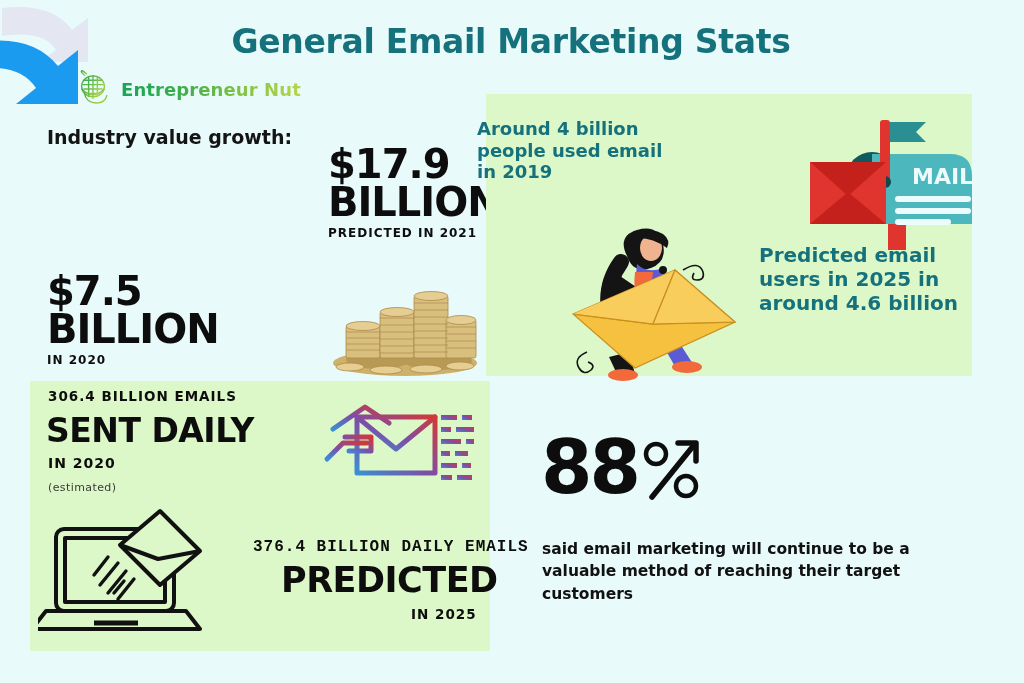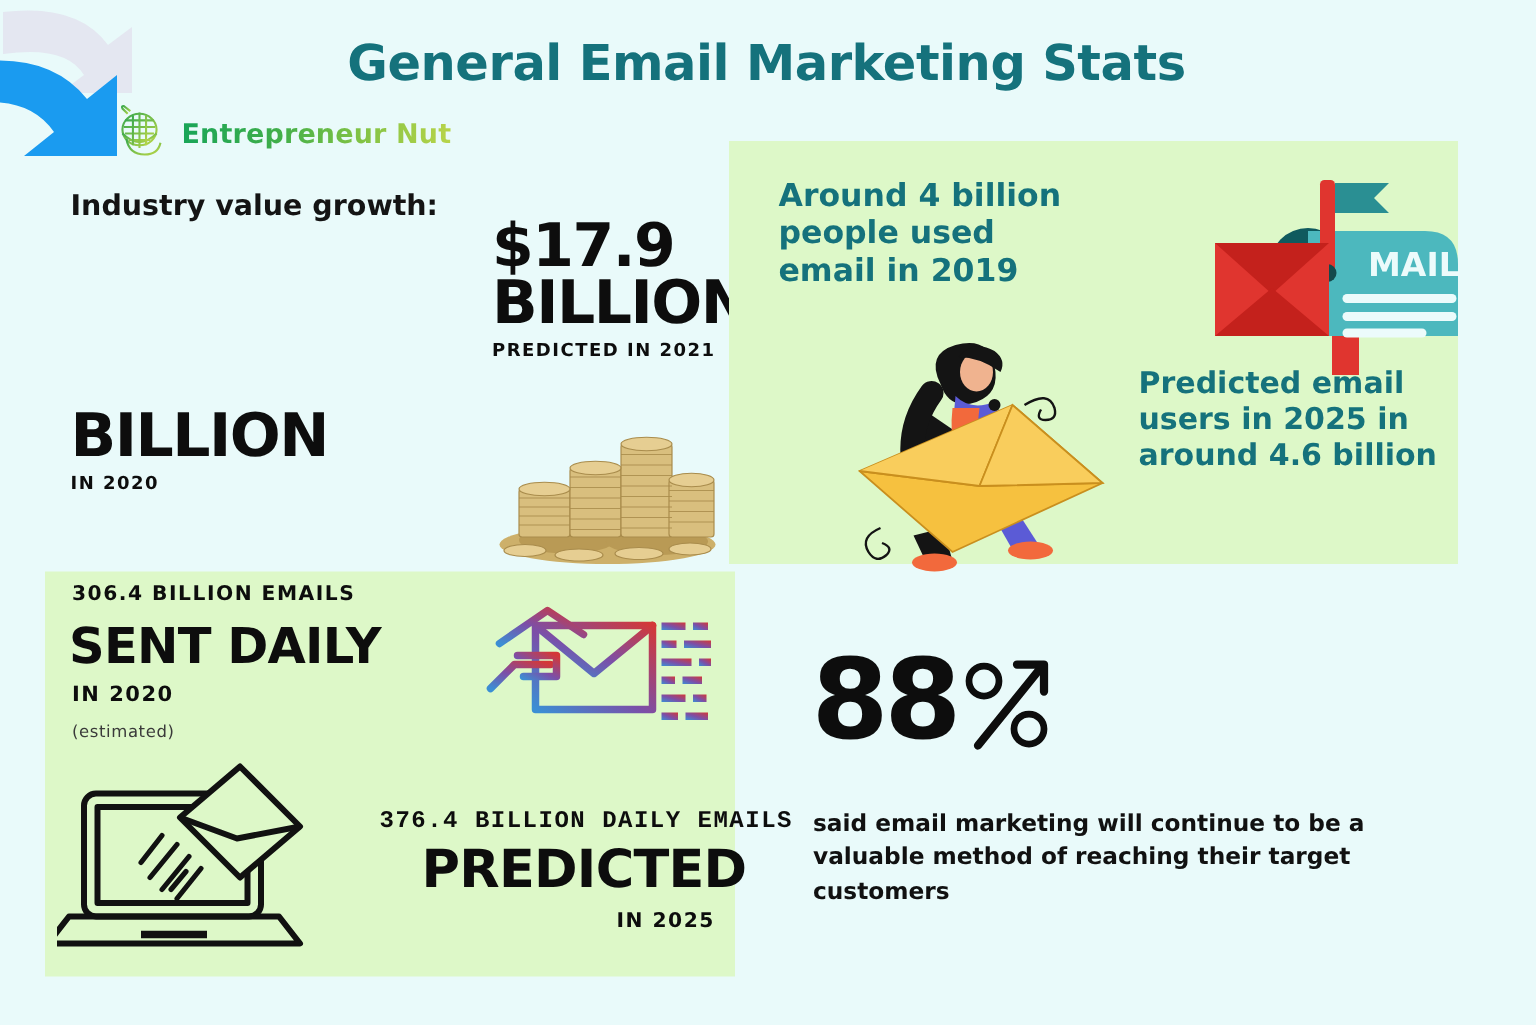--- a/index.html
+++ b/index.html
@@ -60,21 +60,21 @@
 
   
   .panel { position: absolute; background: #ddf8c8; }
   #panel-right  { left: 486px; top: 94px; width: 486px; height: 282px; }
   #panel-bottom { left: 30px;  top: 381px; width: 460px; height: 270px; }
 
   .panel-text {
     position: absolute; color: #15727c; font-weight: bold;
     font-family: "DejaVu Sans", sans-serif; line-height: 1.2;
   }
-  #txt-4billion { left: 519px; top: 118px; width: 190px; font-size: 21px; }
+  #txt-4billion { left: 477px; top: 118px; width: 190px; font-size: 18px; }
   #txt-predicted-users { left: 759px; top: 243px; width: 215px; font-size: 20px; }
 
   .person { position: absolute; left: 565px; top: 212px; width: 175px; height: 170px; }
   .mailbox { position: absolute; left: 800px; top: 118px; width: 195px; height: 135px; }
 
   
   .bl { position: absolute; font-family: "DejaVu Sans", sans-serif; color: #0d0d0d; }
   #bl-306 { left: 48px; top: 388px; font-size: 13.5px; font-weight: bold; letter-spacing: 1px; }
   #bl-sent { left: 46px; top: 411px; font-size: 33px; font-weight: bold; letter-spacing: -0.5px; }
   #bl-2020 { left: 48px; top: 455px; font-size: 14px; font-weight: bold; letter-spacing: 1px; }
@@ -136,20 +136,21 @@
   <div class="industry-label">Industry value growth:</div>
 
 
   <div class="stat" id="stat-179">
     <div class="big">$17.9</div>
     <div class="big">BILLION</div>
     <div class="sub">PREDICTED IN 2021</div>
   </div>
 
   <div class="stat" id="stat-75">
+    <div class="big">$7.5</div>
     <div class="big">BILLION</div>
     <div class="sub">IN 2020</div>
   </div>
 
   <svg class="coins" viewBox="0 0 155 110">
     <g>
       <ellipse cx="77" cy="95" rx="72" ry="13" fill="#cdb06a"></ellipse>
       <ellipse cx="50" cy="92" rx="32" ry="9" fill="#b99a55"></ellipse>
       <ellipse cx="110" cy="93" rx="34" ry="9" fill="#b99a55"></ellipse>
       <g fill="#d9bf7e" stroke="#a98c4c" stroke-width="0.8">

